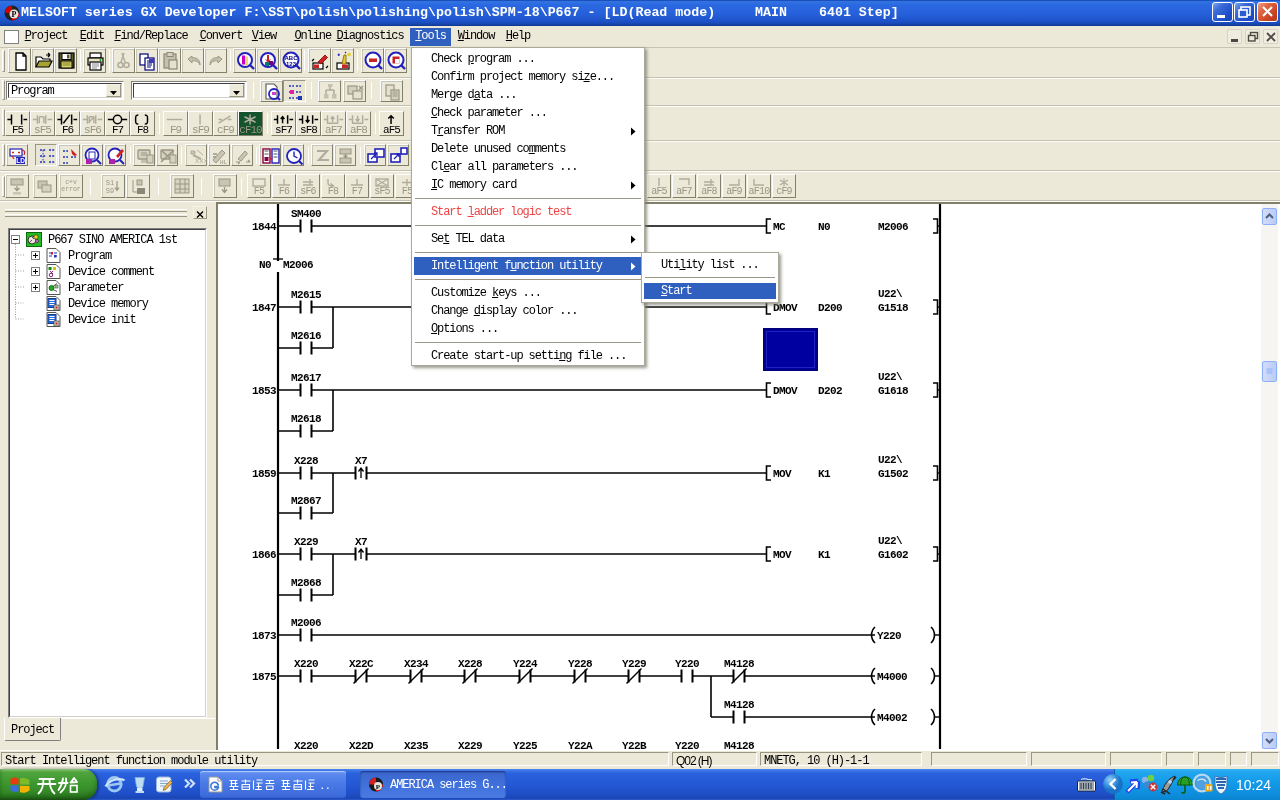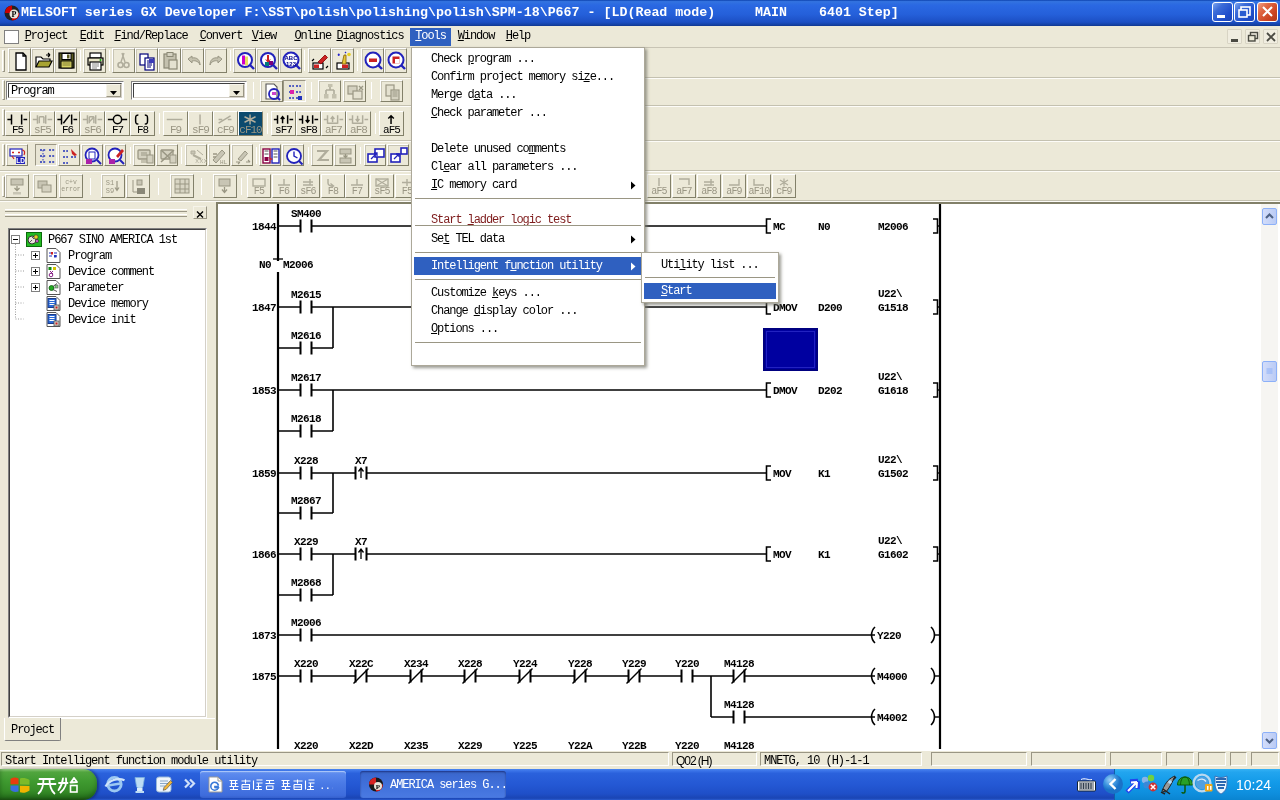--- a/index.html
+++ b/index.html
@@ -276,21 +276,21 @@
       <path d="M12 1.5 v11" stroke="#b0ad9c" stroke-width="1.6" fill="none"></path>
     </svg>
     <div class="abs" style="left:0;top:12px;width:100%;text-align:center;font-size:11px;letter-spacing:-1px;color:#9a9684;font-family:'Liberation Mono',monospace">sF9</div>
   </div>
 <div class="abs btn" style="left:213px;top:111px;width:25px;height:25px;border-color:#fff #828069 #828069 #fff;background:#ece9d8">
     <svg width="23" height="13" viewBox="0 0 25 14" style="position:absolute;left:0;top:1px">
       <path d="M5 11 L18 3 M5 7 h4 M15 7 h4" stroke="#b0ad9c" stroke-width="1.6" fill="none"></path>
     </svg>
     <div class="abs" style="left:0;top:12px;width:100%;text-align:center;font-size:11px;letter-spacing:-1px;color:#9a9684;font-family:'Liberation Mono',monospace">cF9</div>
   </div>
-<div class="abs btn" style="left:238px;top:111px;width:25px;height:25px;border-color:#fff #828069 #828069 #fff;background:#0c4a6e">
+<div class="abs btn" style="left:238px;top:111px;width:25px;height:25px;border-color:#fff #828069 #828069 #fff;background:#14532d">
     <svg width="23" height="13" viewBox="0 0 25 14" style="position:absolute;left:0;top:1px">
       <path d="M12 1.5 v11 M6 4 l12 6 M18 4 l-12 6" stroke="#b0ad9c" stroke-width="1.6" fill="none"></path>
     </svg>
     <div class="abs" style="left:0;top:12px;width:100%;text-align:center;font-size:11px;letter-spacing:-1px;color:#9a9684;font-family:'Liberation Mono',monospace">cF10</div>
   </div>
 <div class="abs btn" style="left:271px;top:111px;width:25px;height:25px;border-color:#fff #828069 #828069 #fff;background:#ece9d8">
     <svg width="23" height="13" viewBox="0 0 25 14" style="position:absolute;left:0;top:1px">
       <path d="M2 7 h4 M19 7 h4 M6 2.5 v9 M17 2.5 v9" stroke="#000" stroke-width="1.6" fill="none"></path>
       <path d="M11.5 11 V4 m-2 2.5 l2-2.5 2 2.5" stroke="#000" stroke-width="1.6" fill="none"></path>
     </svg>
@@ -964,35 +964,41 @@
     </div>
     <div class="abs" style="left:2px;top:20px;width:228px;height:18px;color:#000;text-decoration:underline;">
       <div class="abs mtext" style="left:17px;top:2px">Confirm project memory si<u>z</u>e...</div>
     </div>
     <div class="abs" style="left:2px;top:38px;width:228px;height:18px;color:#000;">
       <div class="abs mtext" style="left:17px;top:2px">Merge d<u>a</u>ta ...</div>
     </div>
     <div class="abs" style="left:2px;top:56px;width:228px;height:18px;color:#000;">
       <div class="abs mtext" style="left:17px;top:2px"><u>C</u>heck parameter ...</div>
     </div>
+    <div class="abs" style="left:2px;top:74px;width:228px;height:18px;color:#000;">
+      <div class="abs mtext" style="left:17px;top:2px">T<u>r</u>ansfer ROM</div>
+      <svg class="abs" style="right:6px;top:5px" width="6" height="9" viewBox="0 0 6 9">
+        <path d="M1 0.5 L5.5 4.5 L1 8.5 Z" fill="#000"></path>
+      </svg>
+    </div>
     <div class="abs" style="left:2px;top:92px;width:228px;height:18px;color:#000;">
       <div class="abs mtext" style="left:17px;top:2px">Delete unused co<u>m</u>ments</div>
     </div>
     <div class="abs" style="left:2px;top:110px;width:228px;height:18px;color:#000;">
       <div class="abs mtext" style="left:17px;top:2px">Cl<u>e</u>ar all parameters ...</div>
     </div>
     <div class="abs" style="left:2px;top:128px;width:228px;height:18px;color:#000;">
       <div class="abs mtext" style="left:17px;top:2px"><u>I</u>C memory card</div>
       <svg class="abs" style="right:6px;top:5px" width="6" height="9" viewBox="0 0 6 9">
         <path d="M1 0.5 L5.5 4.5 L1 8.5 Z" fill="#000"></path>
       </svg>
     </div>
     <div class="abs" style="left:3px;top:150px;width:226px;height:1px;background:#9a9684"></div>
     <div class="abs" style="left:3px;top:151px;width:226px;height:1px;background:#fff"></div>
-    <div class="abs" style="left:2px;top:155px;width:228px;height:18px;color:#7f1d1d;margin-top:8px;">
+    <div class="abs" style="left:2px;top:155px;width:228px;height:18px;color:#ef4444;">
       <div class="abs mtext" style="left:17px;top:2px">Start <u>l</u>adder logic test</div>
     </div>
     <div class="abs" style="left:3px;top:177px;width:226px;height:1px;background:#9a9684"></div>
     <div class="abs" style="left:3px;top:178px;width:226px;height:1px;background:#fff"></div>
     <div class="abs" style="left:2px;top:182px;width:228px;height:18px;color:#000;">
       <div class="abs mtext" style="left:17px;top:2px">Se<u>t</u> TEL data</div>
       <svg class="abs" style="right:6px;top:5px" width="6" height="9" viewBox="0 0 6 9">
         <path d="M1 0.5 L5.5 4.5 L1 8.5 Z" fill="#000"></path>
       </svg>
     </div>
@@ -1010,20 +1016,23 @@
       <div class="abs mtext" style="left:17px;top:2px">Customize <u>k</u>eys ...</div>
     </div>
     <div class="abs" style="left:2px;top:254px;width:228px;height:18px;color:#000;">
       <div class="abs mtext" style="left:17px;top:2px">Change <u>d</u>isplay color ...</div>
     </div>
     <div class="abs" style="left:2px;top:272px;width:228px;height:18px;color:#000;">
       <div class="abs mtext" style="left:17px;top:2px"><u>O</u>ptions ...</div>
     </div>
     <div class="abs" style="left:3px;top:294px;width:226px;height:1px;background:#9a9684"></div>
     <div class="abs" style="left:3px;top:295px;width:226px;height:1px;background:#fff"></div>
+    <div class="abs" style="left:2px;top:299px;width:228px;height:18px;color:#000;">
+      <div class="abs mtext" style="left:17px;top:2px">Create start-up setti<u>n</u>g file ...</div>
+    </div>
   </div>
 <div class="abs" style="left:641px;top:252px;width:138px;height:51px;background:#fff;border:1px solid #aca899;box-shadow:2px 2px 3px rgba(120,120,110,0.75)">
     <div class="abs" style="left:2px;top:3px;width:132px;height:18px;color:#000">
       <div class="abs mtext" style="left:17px;top:2px">Uti<u>l</u>ity list ...</div>
     </div>
     <div class="abs" style="left:3px;top:24px;width:130px;height:1px;background:#9a9684"></div>
     <div class="abs" style="left:3px;top:25px;width:130px;height:1px;background:#fff"></div>
     <div class="abs" style="left:2px;top:30px;width:132px;height:16px;background:#2f60c0;color:#fff">
       <div class="abs mtext" style="left:17px;top:1px"><u>S</u>tart</div>
     </div>

